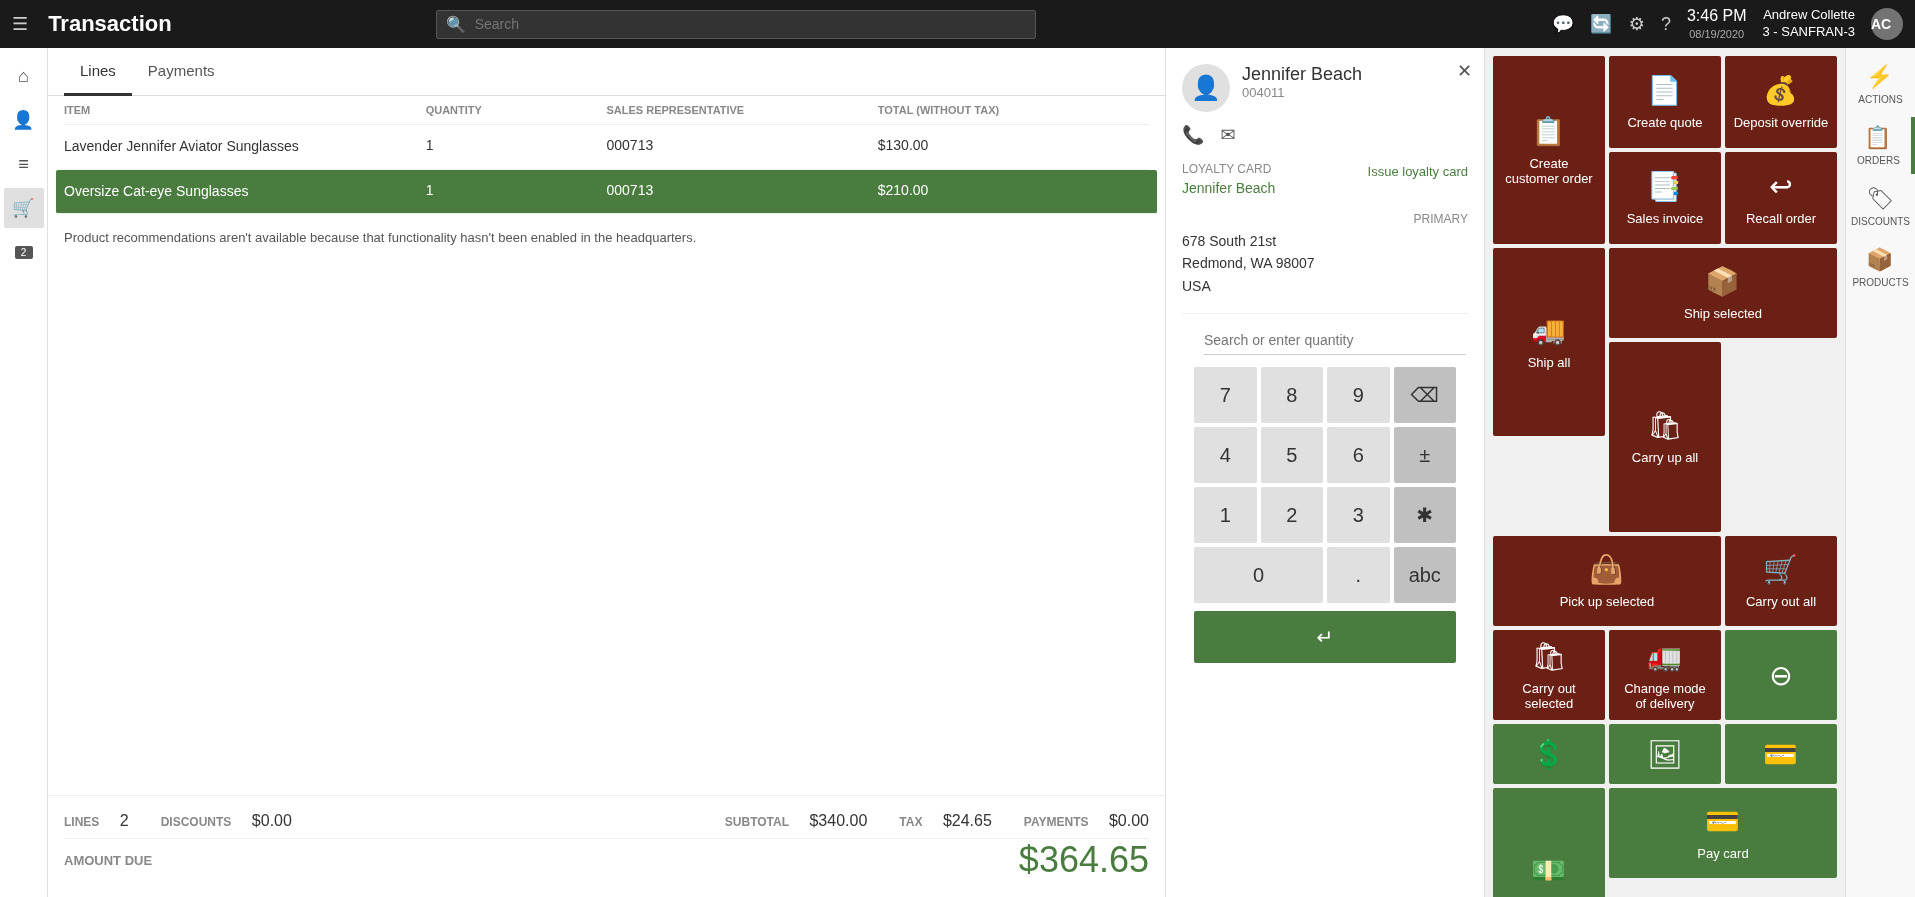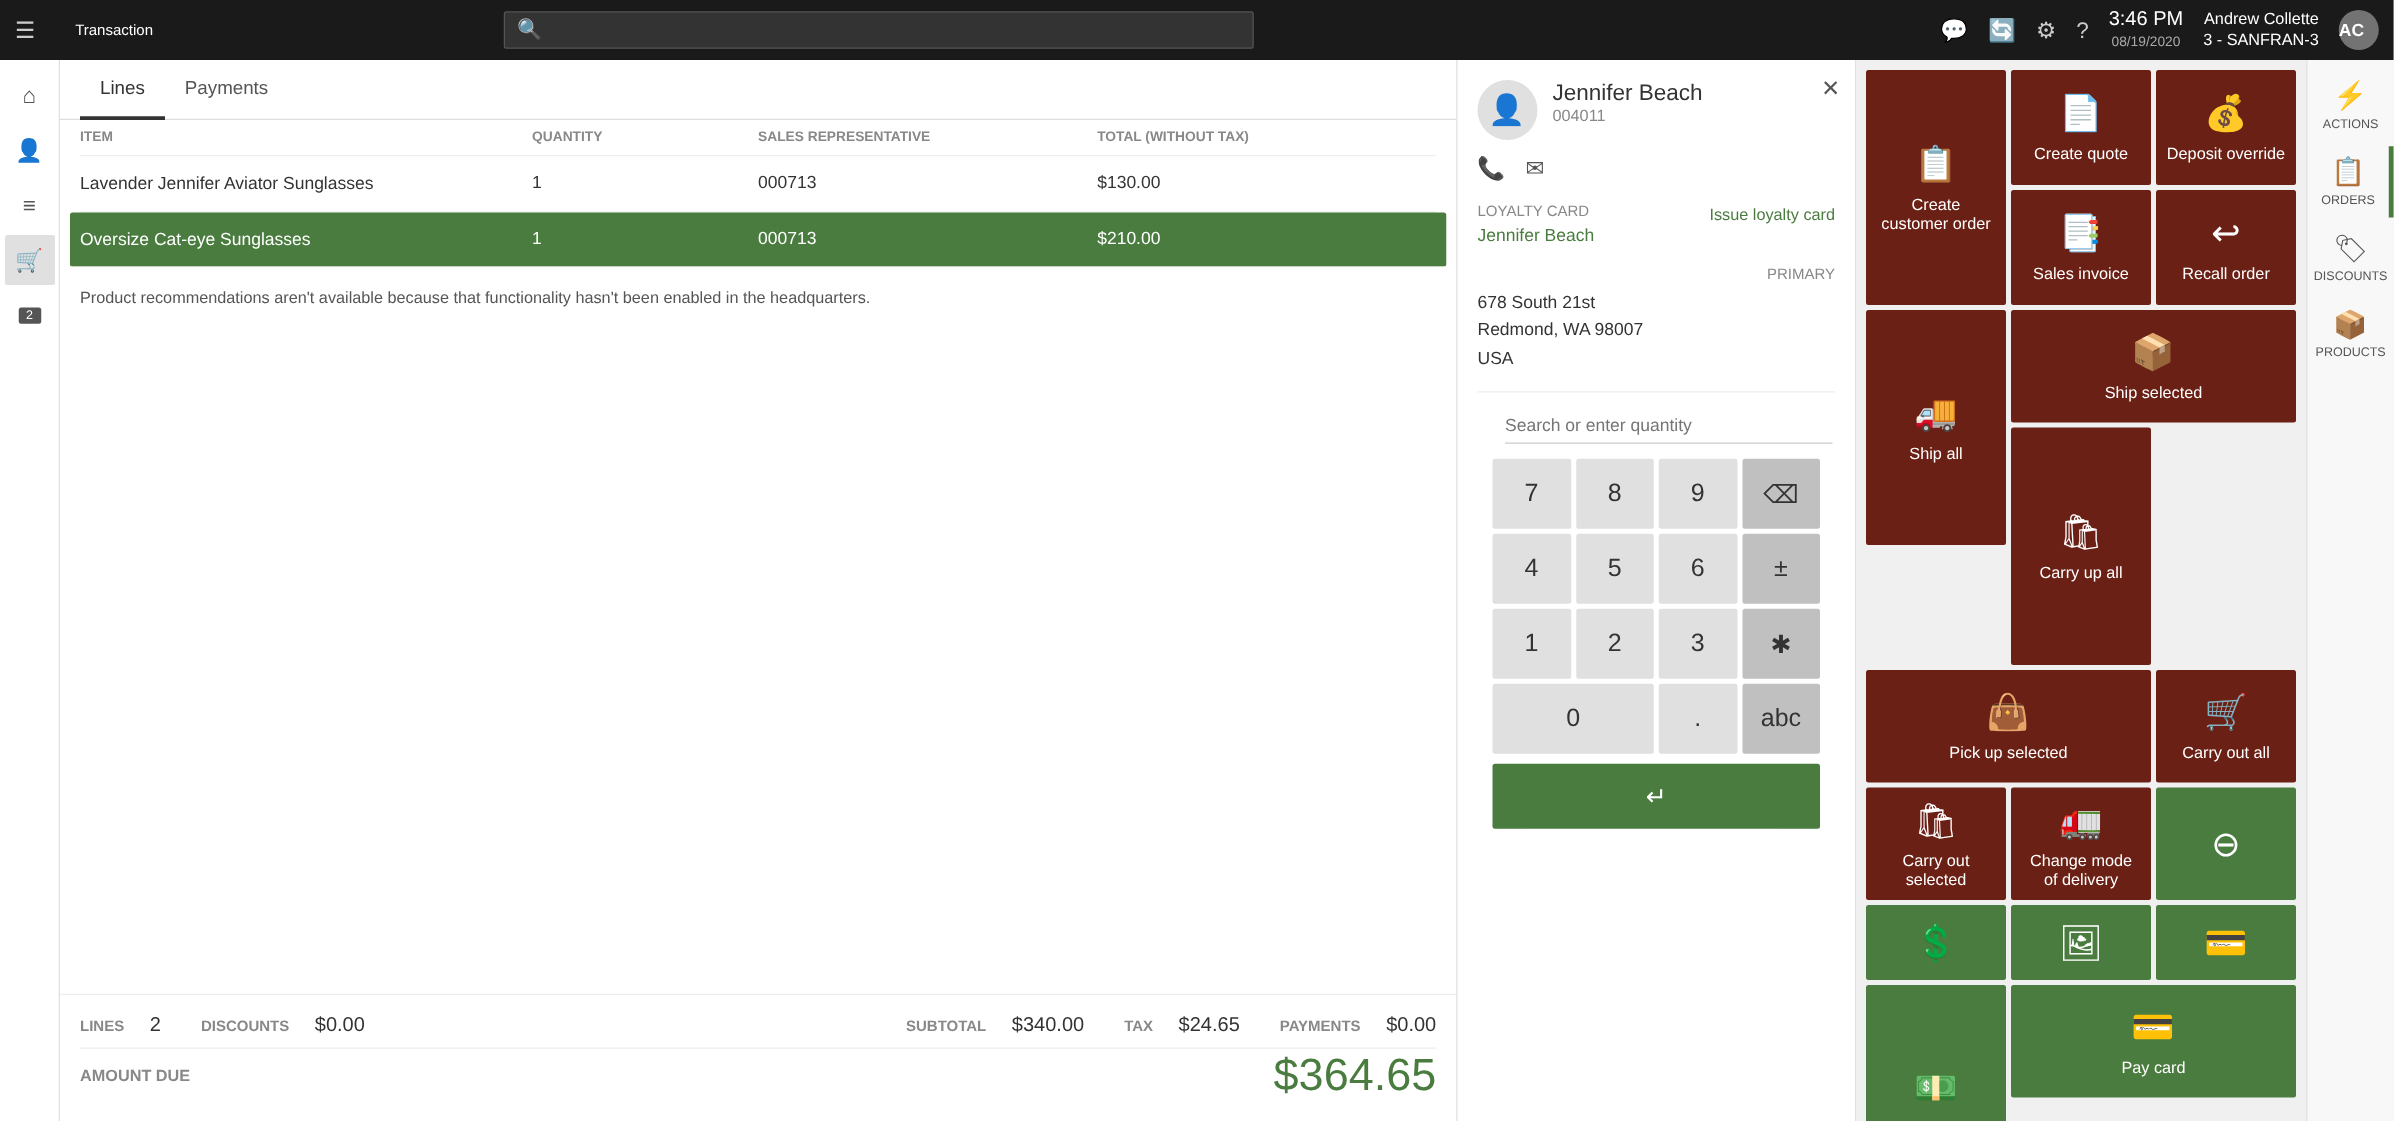--- a/index.html
+++ b/index.html
@@ -8,21 +8,21 @@
     
     .topbar {
       background: #1a1a1a;
       height: 48px;
       display: flex;
       align-items: center;
       padding: 0 12px;
       color: #fff;
       gap: 12px;
     }
-    .topbar-title { font-size: 12px; font-weight: 400; flex: 0 0 auto; margin-left: 20px; }
+    .topbar-title { font-size: 22px; font-weight: 700; flex: 0 0 auto; margin-left: 8px; }
     .topbar-search {
       flex: 1;
       max-width: 600px;
       margin: 0 auto;
       background: #333;
       border: 1px solid #555;
       border-radius: 2px;
       display: flex;
       align-items: center;
       padding: 4px 10px;
@@ -312,20 +312,21 @@
     }
   </style>
 </head>
 <body>
 
 <div class="topbar">
   <span class="topbar-icon">☰</span>
   <span class="topbar-title">Transaction</span>
   <div class="topbar-search">
     <span>🔍</span>
+    <input type="text" placeholder="Search" style="">
   </div>
   <div class="topbar-right">
     <span class="topbar-icon">💬</span>
     <span class="topbar-icon">🔄</span>
     <span class="topbar-icon">⚙</span>
     <span class="topbar-icon">?</span>
     <div class="topbar-time">
       <div class="time">3:46 PM</div>
       <div class="date">08/19/2020</div>
     </div>

